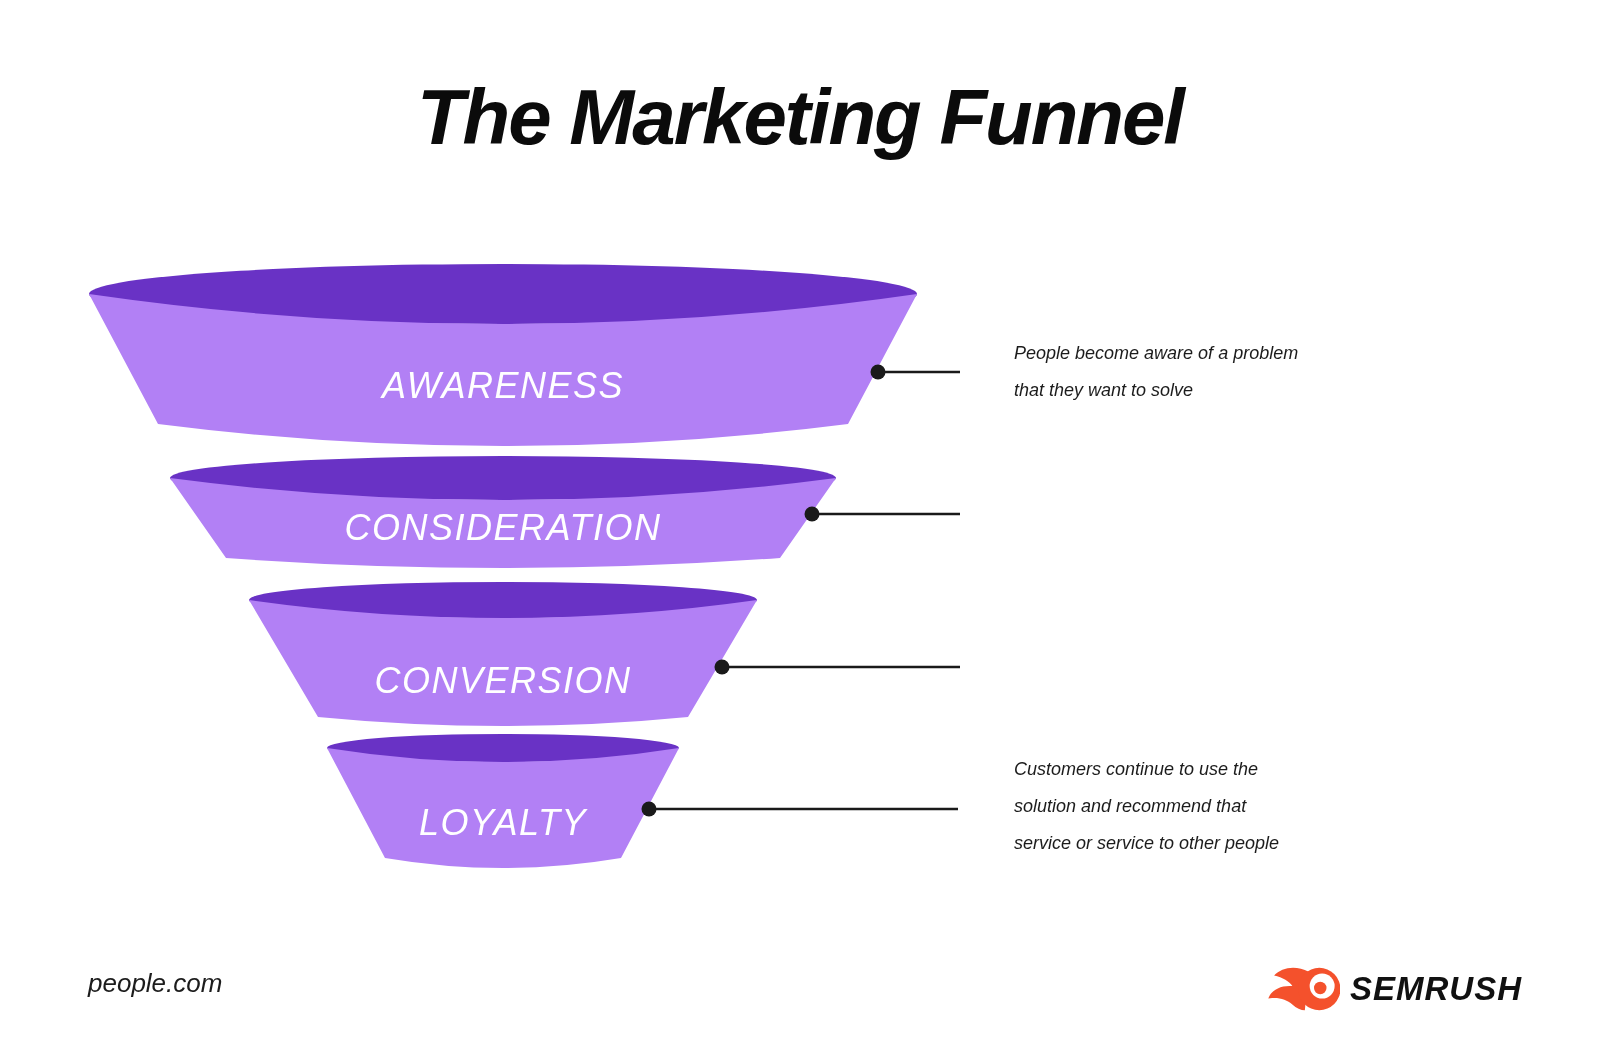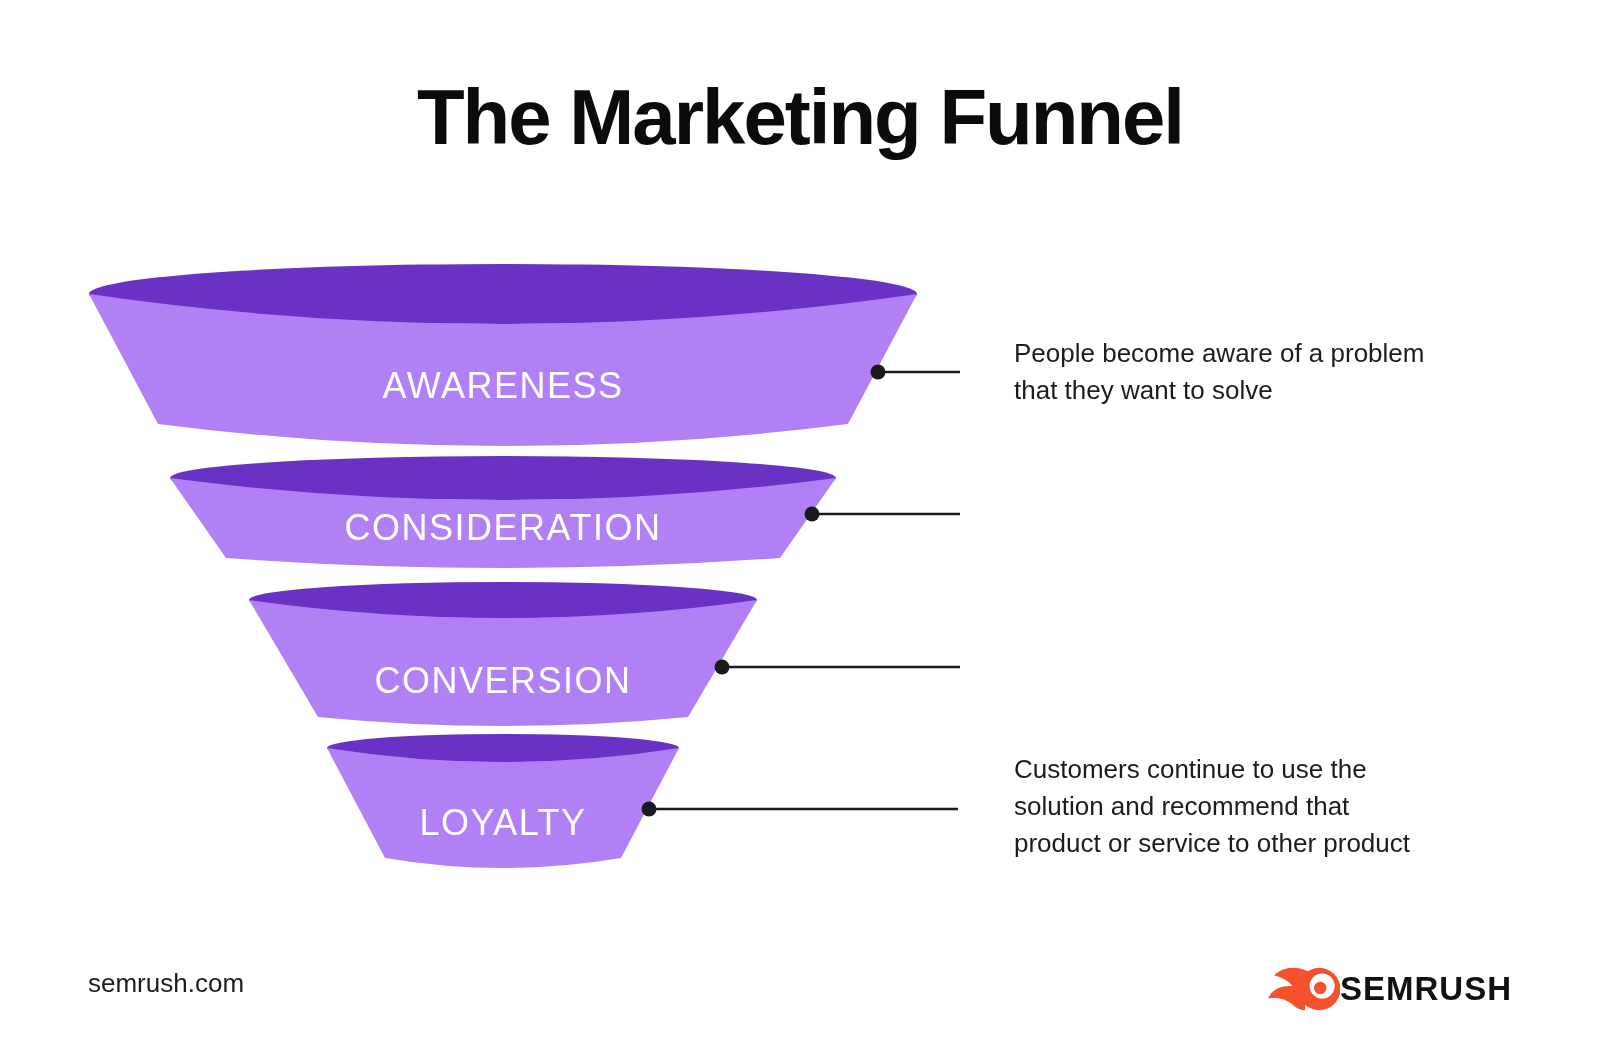--- a/index.html
+++ b/index.html
@@ -13,21 +13,21 @@
     --background:#ffffff;
   }
   *{margin:0;padding:0;box-sizing:border-box;}
   html,body{width:1600px;height:1045px;}
   body{
     background:var(--background);
     font-family:"Liberation Sans", sans-serif;
     position:relative;
     overflow:hidden;
   }
-  .canvas{position:absolute;inset:0;width:1600px;height:768px;}
+  .canvas{position:absolute;inset:0;width:1600px;height:768px;font-style:italic;}
 
   .title{
     position:absolute;
     left:0; top:72px; width:1600px;
     text-align:center;
     font-size:78px;
     font-weight:700;
     letter-spacing:-2px;
     color:var(--title-color);
   }
@@ -44,41 +44,42 @@
     text-anchor:middle;
   }
   .connector{stroke:var(--connector);stroke-width:2.5px;}
   .connector-dot{fill:var(--connector);}
 
   .desc{
     position:absolute;
     left:1014px;
     width:520px;
     transform:translateY(-50%);
-    font-size:26px;
+    font-size:18px;
     line-height:37px;
     color:var(--text-dark);
     white-space:pre-line;
   }
   .desc-1{top:372px;}
   .desc-2{top:516px;}
   .desc-3{top:669px;}
   .desc-4{top:806px;}
 
   .site-credit{
     position:absolute;
     left:88px; top:968px;
     font-size:26px;
     color:var(--text-dark);
   }
   .brand{
     position:absolute;
     left:1262px; top:964px;
     display:flex;
     align-items:center;
+    gap:10px;
   }
   .brand-name{
     font-size:33px;
     font-weight:700;
     letter-spacing:1px;
     color:#111111;
   }
 </style>
 </head>
 <body>
@@ -119,23 +120,23 @@
       <text class="stage-label" x="503" y="835">LOYALTY</text>
       <line class="connector" x1="649" y1="809" x2="958" y2="809"></line>
       <circle class="connector-dot" cx="649" cy="809" r="7.5"></circle>
     </g>
   </svg>
 
   <div class="desc desc-1">People become aware of a problem
 that they want to solve</div>
   <div class="desc desc-4">Customers continue to use the
 solution and recommend that
-product or service to other product</div>
+service or service to other people</div>
 
-  <div class="site-credit">semrush.com</div>
+  <div class="site-credit">people.com</div>
 
   <div class="brand">
     <svg width="78" height="50" viewBox="1258 966 78 52">
       <path fill="var(--brand-orange)" d="M 1305 974
         C 1292 967 1277 969 1269 978
         C 1278 980 1285 984 1288 989
         C 1276 988 1266 993 1263 1002
         C 1273 1000 1282 1003 1288 1008
         C 1292 1012 1297 1014 1301 1014 Z"></path>
       <circle fill="var(--brand-orange)" cx="1316" cy="992" r="22"></circle>

